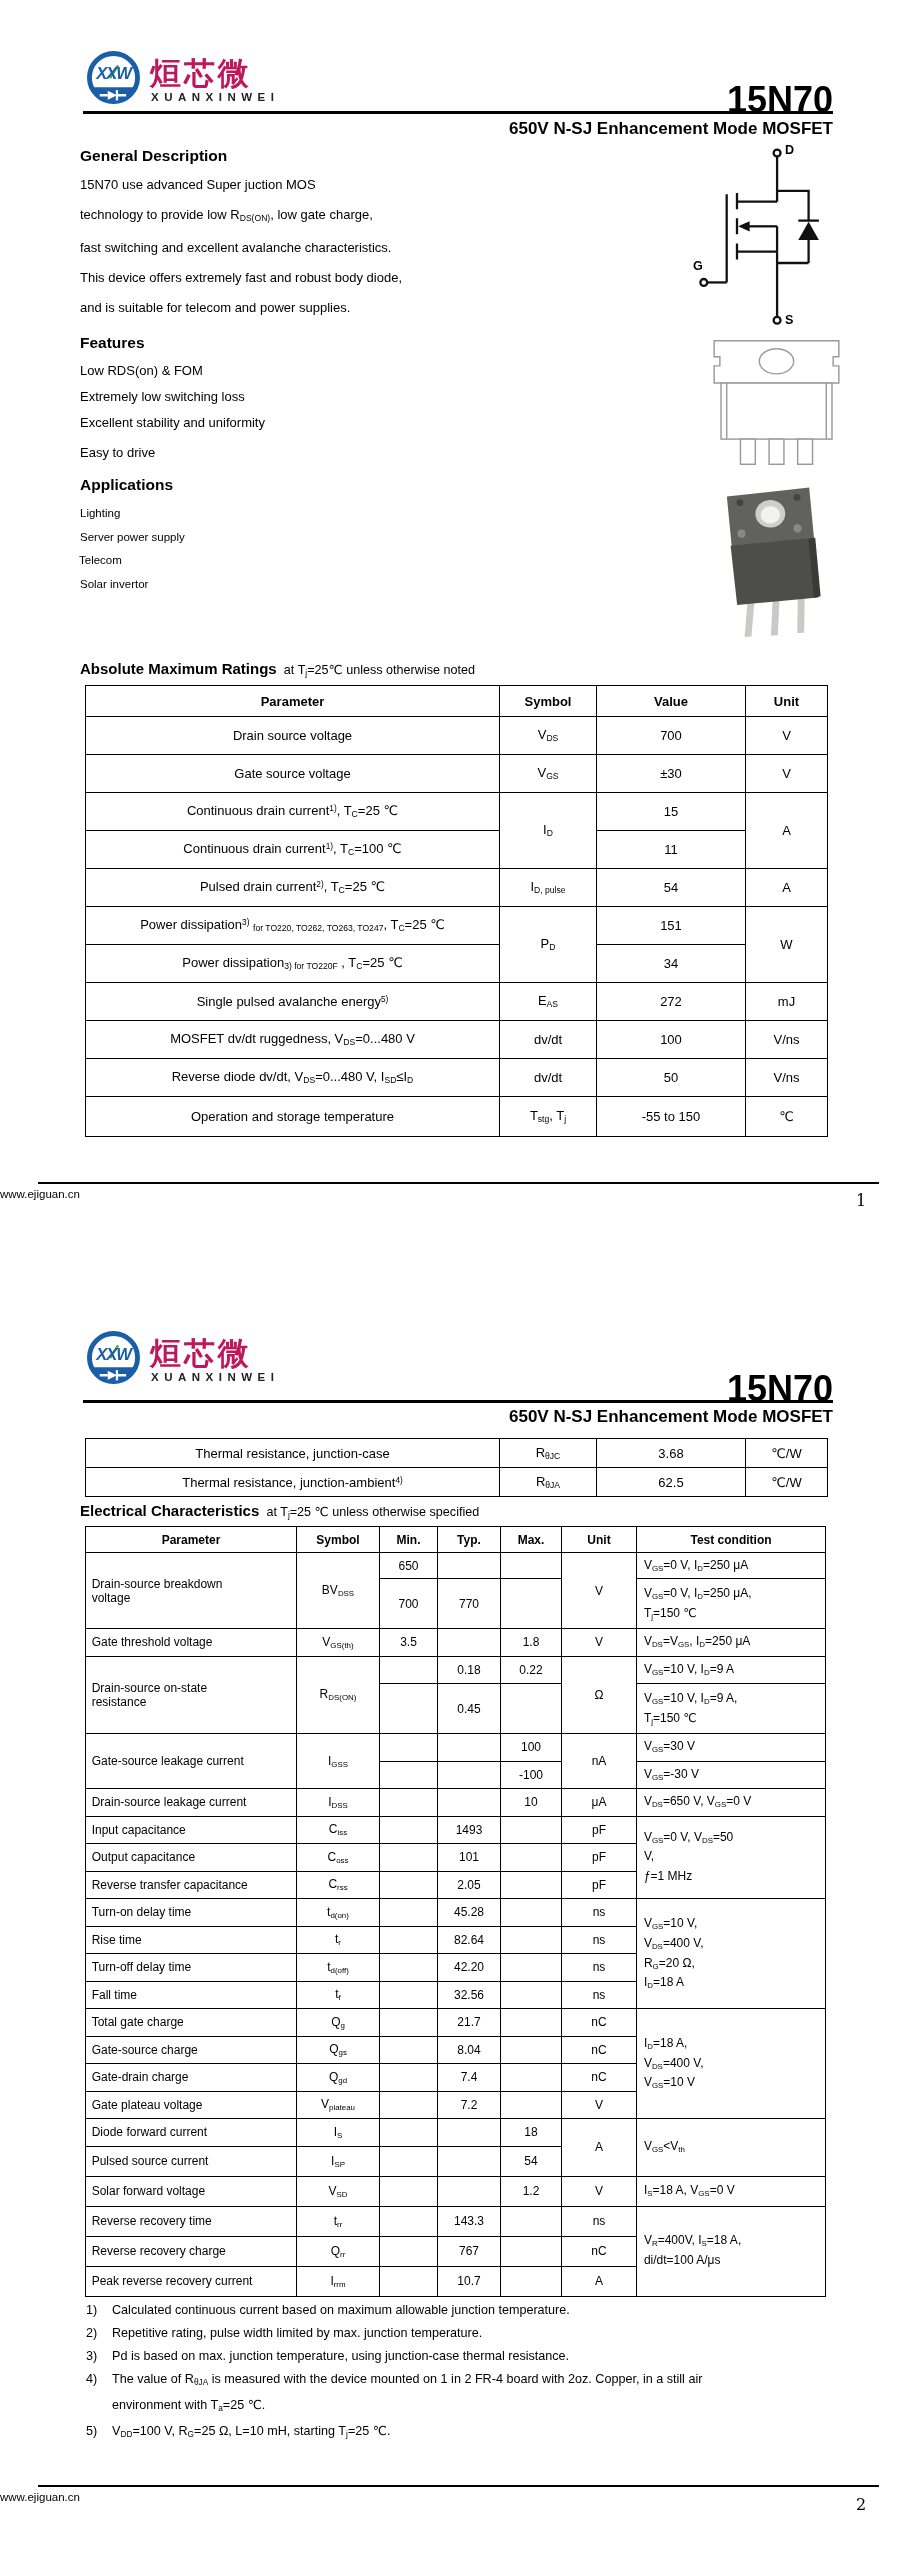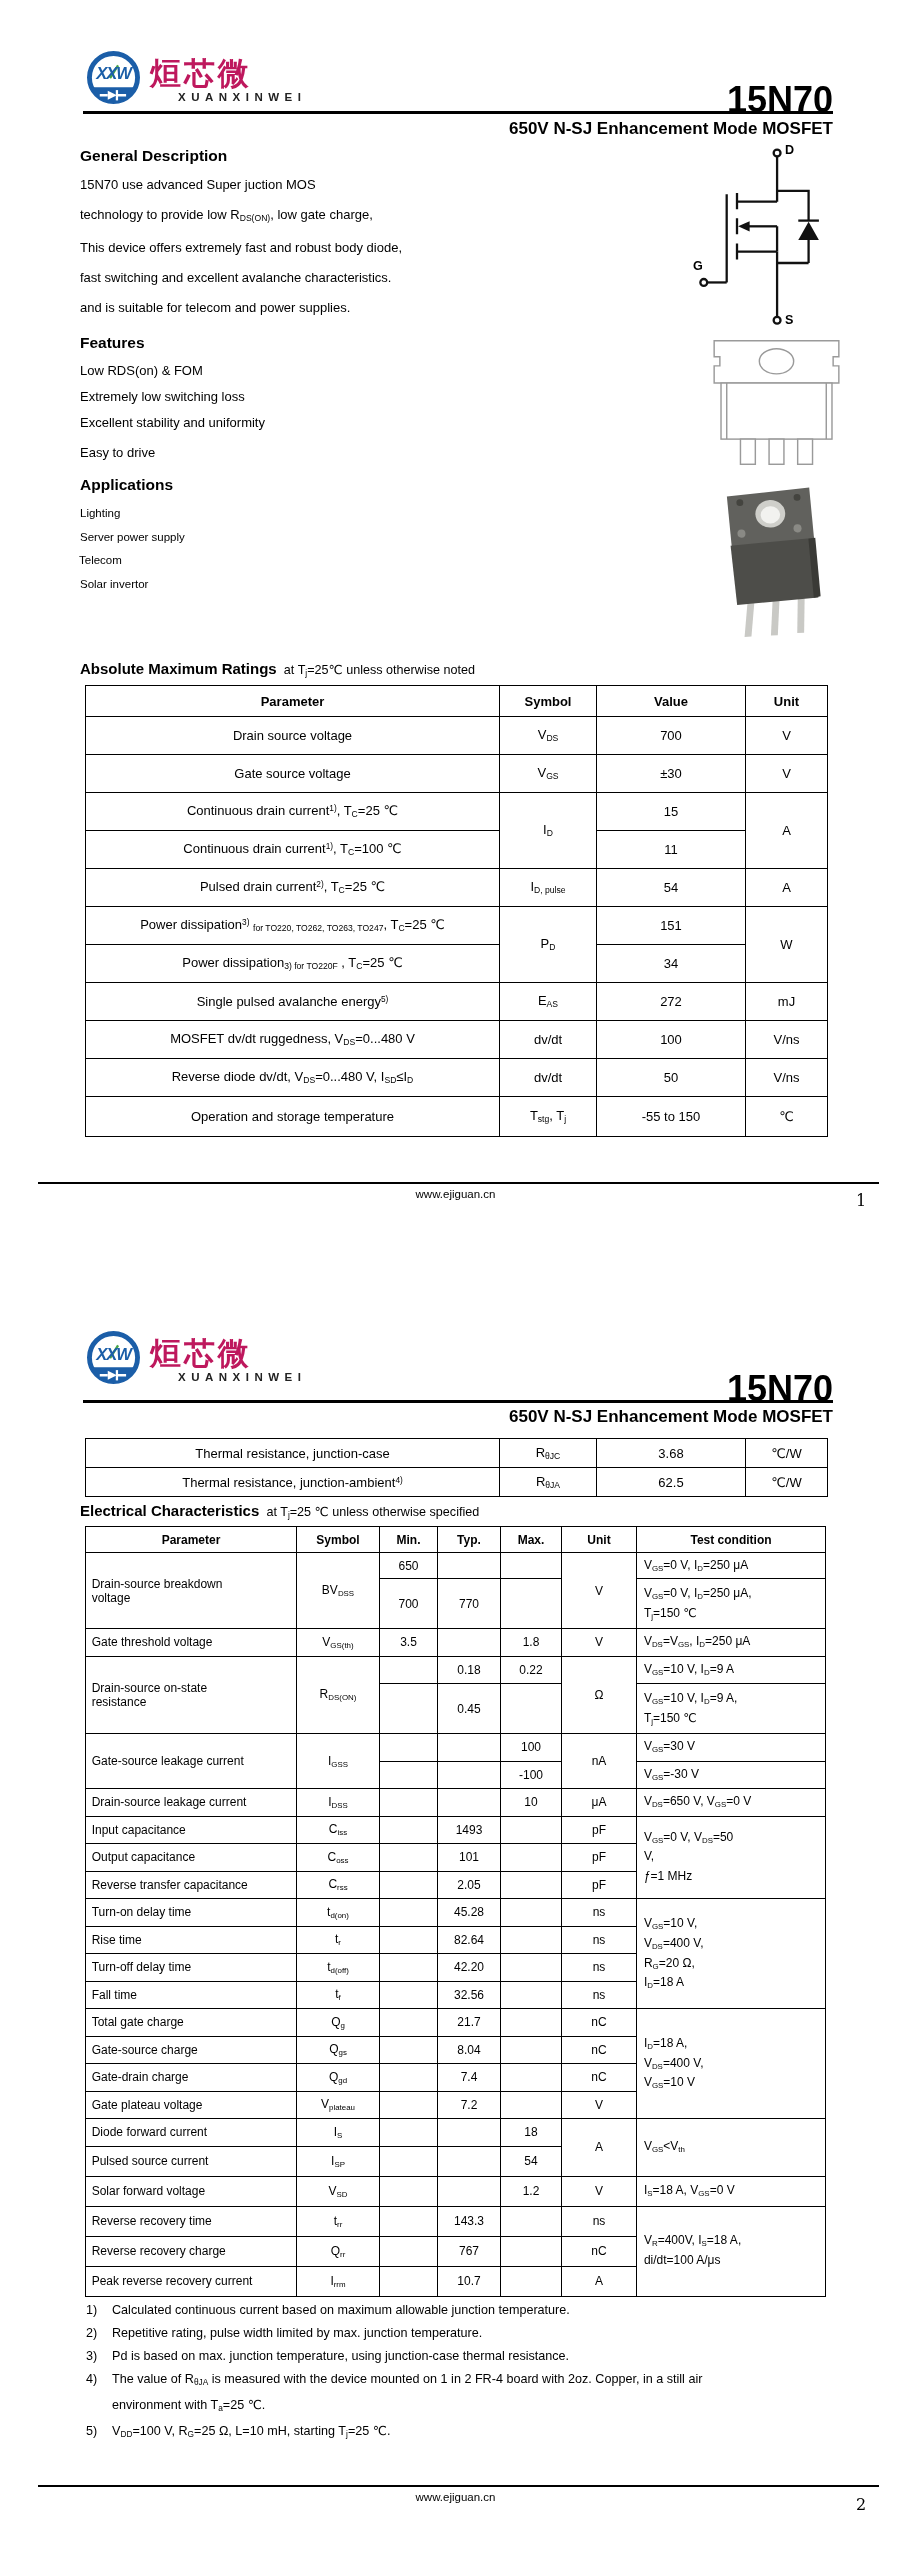--- a/index.html
+++ b/index.html
@@ -3,21 +3,21 @@
 <meta charset="utf-8">
 <style>
   html,body{margin:0;padding:0;background:#ffffff;}
   #doc{position:relative;width:911px;height:2576px;background:#fff;color:#000;
        font-family:"Liberation Sans","DejaVu Sans",sans-serif;overflow:hidden;}
   .abs{position:absolute;}
   .rule{background:#000;height:2.9px;}
   .frule{background:#000;height:2.3px;}
   
   .cnname{font-size:31px;font-weight:700;letter-spacing:2.9px;color:#be185d;}
-  .enname{font-size:11.5px;font-weight:600;letter-spacing:5.5px;color:#222;margin-left:27px;}
+  .enname{font-size:11.5px;font-weight:600;letter-spacing:5.5px;color:#222;}
   .monogram{font-size:16.6px;font-weight:700;font-style:italic;color:#1b5ea8;letter-spacing:-1.1px;}
   .partno{font-size:36px;font-weight:700;text-align:right;letter-spacing:0px;}
   .subtitle{font-size:17px;font-weight:700;text-align:right;}
   
   .h1{font-size:15.5px;font-weight:700;}
   .body-line{font-size:13px;line-height:30px;white-space:nowrap;}
   .feat{font-size:13px;white-space:nowrap;}
   .app{font-size:11.5px;white-space:nowrap;}
   .sec-title .t-b{font-size:15px;font-weight:700;}
   .sec-title .t-n{font-size:12.6px;font-weight:400;margin-left:4.6px;}
@@ -33,21 +33,21 @@
   .ec td{text-align:center;}
   .ec td.L{text-align:left;padding-left:5.7px;}
   .ec td.C{text-align:left;padding-left:6.9px;line-height:1.65;}
   sub{font-size:66%;vertical-align:-0.25em;letter-spacing:0;}
   sup{font-size:64%;vertical-align:0.45em;}
   .r46{height:26px}.r48{height:27.5px}.r52{height:30px}.r88{height:50px}
   .r54{height:31px}.r58{height:38px}.r70{height:40px}.r50{height:29px}
   
   .note{display:flex;font-size:12.6px;line-height:23px;}
   .note .n{width:26px;flex:none;}
-  .footer-url{font-size:11.5px;text-align:center;width:100%;}
+  .footer-url{font-size:11.5px;text-align:left;width:100%;}
   .pageno{font-family:"DejaVu Serif","Liberation Serif",serif;font-size:16px;}
   .glabel{font-size:12.6px;font-weight:700;}
 </style>
 </head>
 <body>
 
 <div id="doc">
 
   <div>
 
@@ -64,22 +64,22 @@
     <div class="abs enname" style="left:151px;top:91px">XUANXINWEI</div>
 
     <div class="abs partno" style="left:574px;top:79px;width:259px">15N70</div>
     <div class="abs rule" style="left:83px;top:111px;width:750px"></div>
     <div class="abs subtitle" style="left:402px;top:119px;width:431px">650V N-SJ Enhancement Mode MOSFET</div>
 
     <div class="abs h1" style="left:80px;top:147px">General Description</div>
     <div class="abs" style="left:80px;top:170px">
       <div class="body-line">15N70 use advanced Super juction MOS</div>
       <div class="body-line">technology to provide low R<sub>DS(ON)</sub>, low gate  charge,</div>
+      <div class="body-line">fast switching and excellent avalanche  characteristics.</div>
       <div class="body-line">This device offers extremely fast and robust body diode,</div>
-      <div class="body-line">fast switching and excellent avalanche  characteristics.</div>
       <div class="body-line">and is suitable for telecom and power supplies.</div>
     </div>
 
     <div class="abs h1" style="left:80px;top:334px">Features</div>
     <div class="abs feat" style="left:80px;top:363px">Low RDS(on) &amp; FOM</div>
     <div class="abs feat" style="left:80px;top:389px">Extremely low switching loss</div>
     <div class="abs feat" style="left:80px;top:415px">Excellent stability and uniformity</div>
     <div class="abs feat" style="left:80px;top:445px">Easy to drive</div>
 
     <div class="abs h1" style="left:80px;top:476px">Applications</div>

